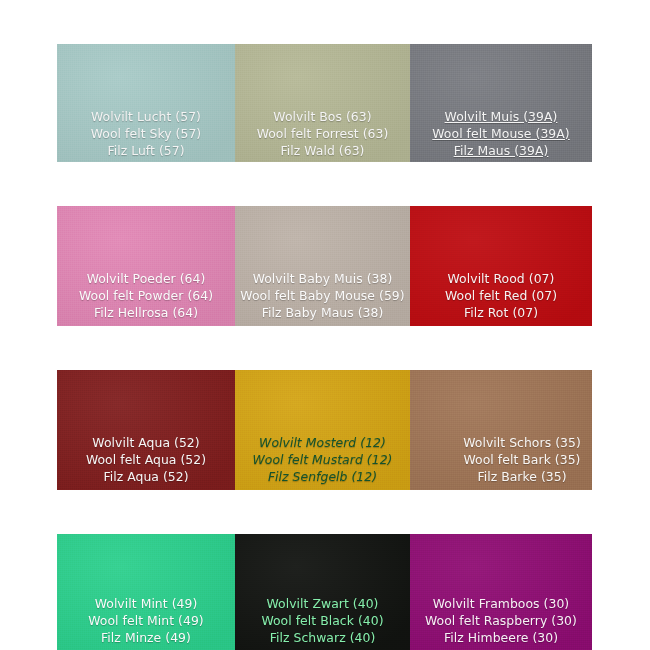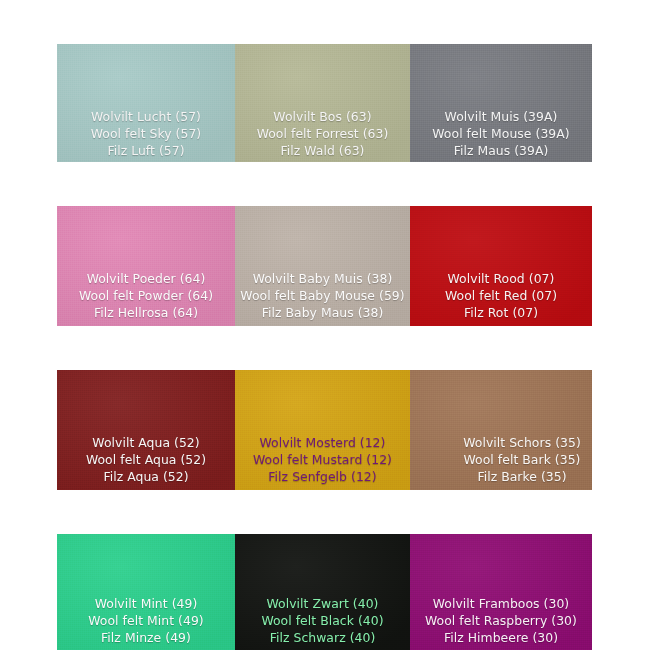--- a/index.html
+++ b/index.html
@@ -94,21 +94,21 @@
 
     <div class="swatch-cell row-1" style="background-color: rgb(180, 183, 149);">
       <div class="swatch-label" style="color: rgb(244, 244, 244);">
         <span class="line">Wolvilt Bos (63)</span>
         <span class="line">Wool felt Forrest (63)</span>
         <span class="line">Filz Wald (63)</span>
       </div>
     </div>
 
     <div class="swatch-cell row-1" style="background-color: rgb(120, 122, 128);">
-      <div class="swatch-label" style="color: rgb(244, 244, 244);">
+      <div class="swatch-label" style="color: rgb(244, 244, 244); text-decoration: underline;">
         <span class="line">Wolvilt Muis (39A)</span>
         <span class="line">Wool felt Mouse (39A)</span>
         <span class="line">Filz Maus (39A)</span>
       </div>
     </div>
 
     <div class="swatch-cell row-2" style="background-color: rgb(225, 134, 180);">
       <div class="swatch-label" style="color: rgb(251, 251, 251);">
         <span class="line">Wolvilt Poeder (64)</span>
         <span class="line">Wool felt Powder (64)</span>
@@ -134,21 +134,21 @@
 
     <div class="swatch-cell row-3" style="background-color: #7f1d1d;">
       <div class="swatch-label" style="color: rgb(246, 246, 246);">
         <span class="line">Wolvilt Aqua (52)</span>
         <span class="line">Wool felt Aqua (52)</span>
         <span class="line">Filz Aqua (52)</span>
       </div>
     </div>
 
     <div class="swatch-cell row-3" style="background-color: rgb(211, 163, 19);">
-      <div class="swatch-label" style="color: #701a75;">
+      <div class="swatch-label" style="color: #14532d; font-style: italic;">
         <span class="line">Wolvilt Mosterd (12)</span>
         <span class="line">Wool felt Mustard (12)</span>
         <span class="line">Filz Senfgelb (12)</span>
       </div>
     </div>
 
     <div class="swatch-cell row-3" style="background-color: rgb(159, 116, 85); padding-left: 42px;">
       <div class="swatch-label" style="color: rgb(248, 246, 244);">
         <span class="line">Wolvilt Schors (35)</span>
         <span class="line">Wool felt Bark (35)</span>

